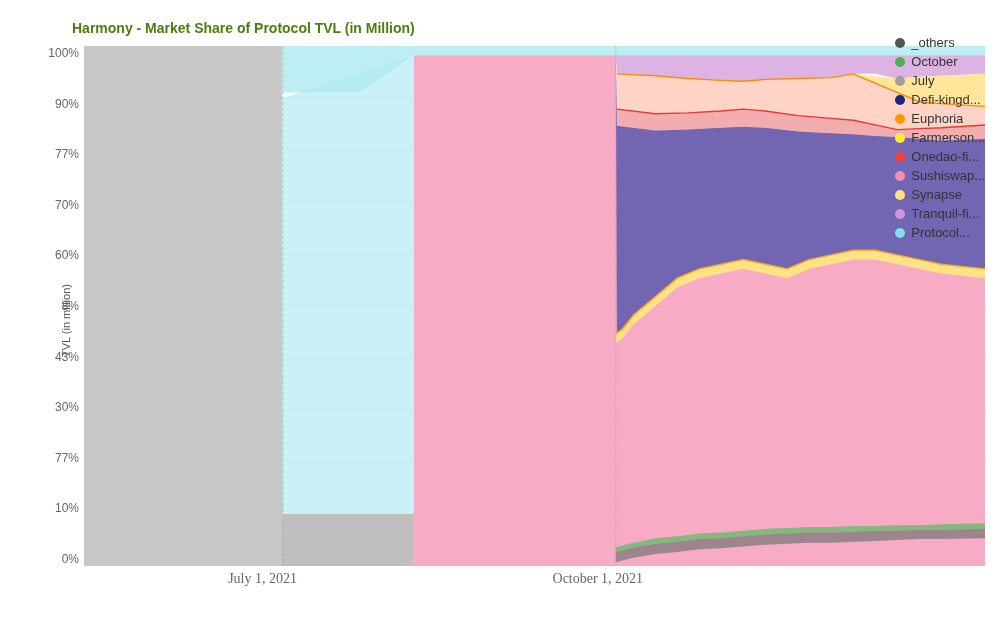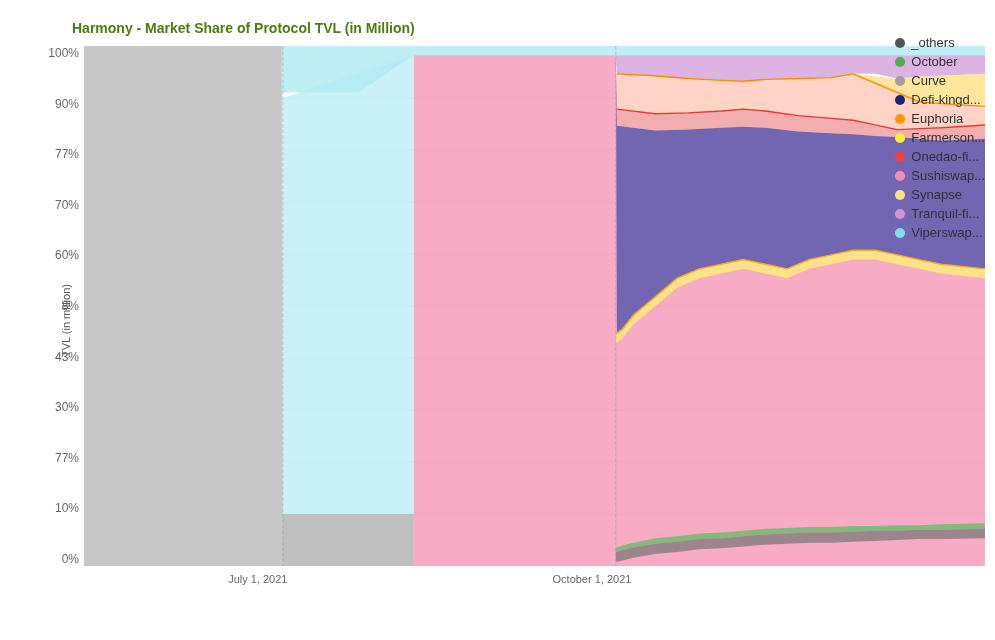--- a/index.html
+++ b/index.html
@@ -70,23 +70,24 @@
     }
     .x-axis-labels {
       display: flex;
       justify-content: space-around;
       padding-left: 0;
       height: 25px;
       align-items: center;
       position: relative;
     }
     .x-tick {
-      font-size: 11px;
+      font-size: 14px;
       color: #666;
       position: absolute;
+      font-family: Liberation Serif, serif;
     }
     .legend {
       position: absolute;
       right: 10px;
       top: 35px;
       display: flex;
       flex-direction: column;
       gap: 4px;
     }
     .legend-item {
@@ -530,21 +531,21 @@
   <div class="legend-item">
         <div class="legend-dot" style="background-color: rgb(85, 85, 85);"></div>
         <span>_others</span>
       </div>
       <div class="legend-item">
         <div class="legend-dot" style="background-color: rgb(76, 175, 80);"></div>
         <span>October</span>
       </div>
       <div class="legend-item">
         <div class="legend-dot" style="background-color: rgb(158, 158, 158);"></div>
-        <span>Curve</span>
+        <span>July</span>
       </div>
       <div class="legend-item">
         <div class="legend-dot" style="background-color: rgb(26, 35, 126);"></div>
         <span>Defi-kingd...</span>
       </div>
       <div class="legend-item">
         <div class="legend-dot" style="background-color: rgb(255, 152, 0);"></div>
         <span>Euphoria</span>
       </div>
       <div class="legend-item">
@@ -562,16 +563,16 @@
       <div class="legend-item">
         <div class="legend-dot" style="background-color: rgb(255, 224, 130);"></div>
         <span>Synapse</span>
       </div>
       <div class="legend-item">
         <div class="legend-dot" style="background-color: rgb(206, 147, 216);"></div>
         <span>Tranquil-fi...</span>
       </div>
       <div class="legend-item">
         <div class="legend-dot" style="background-color: rgb(128, 222, 234);"></div>
-        <span>Viperswap...</span>
+        <span>Protocol...</span>
       </div>
     </div>
 </div>
 
 </body></html>

